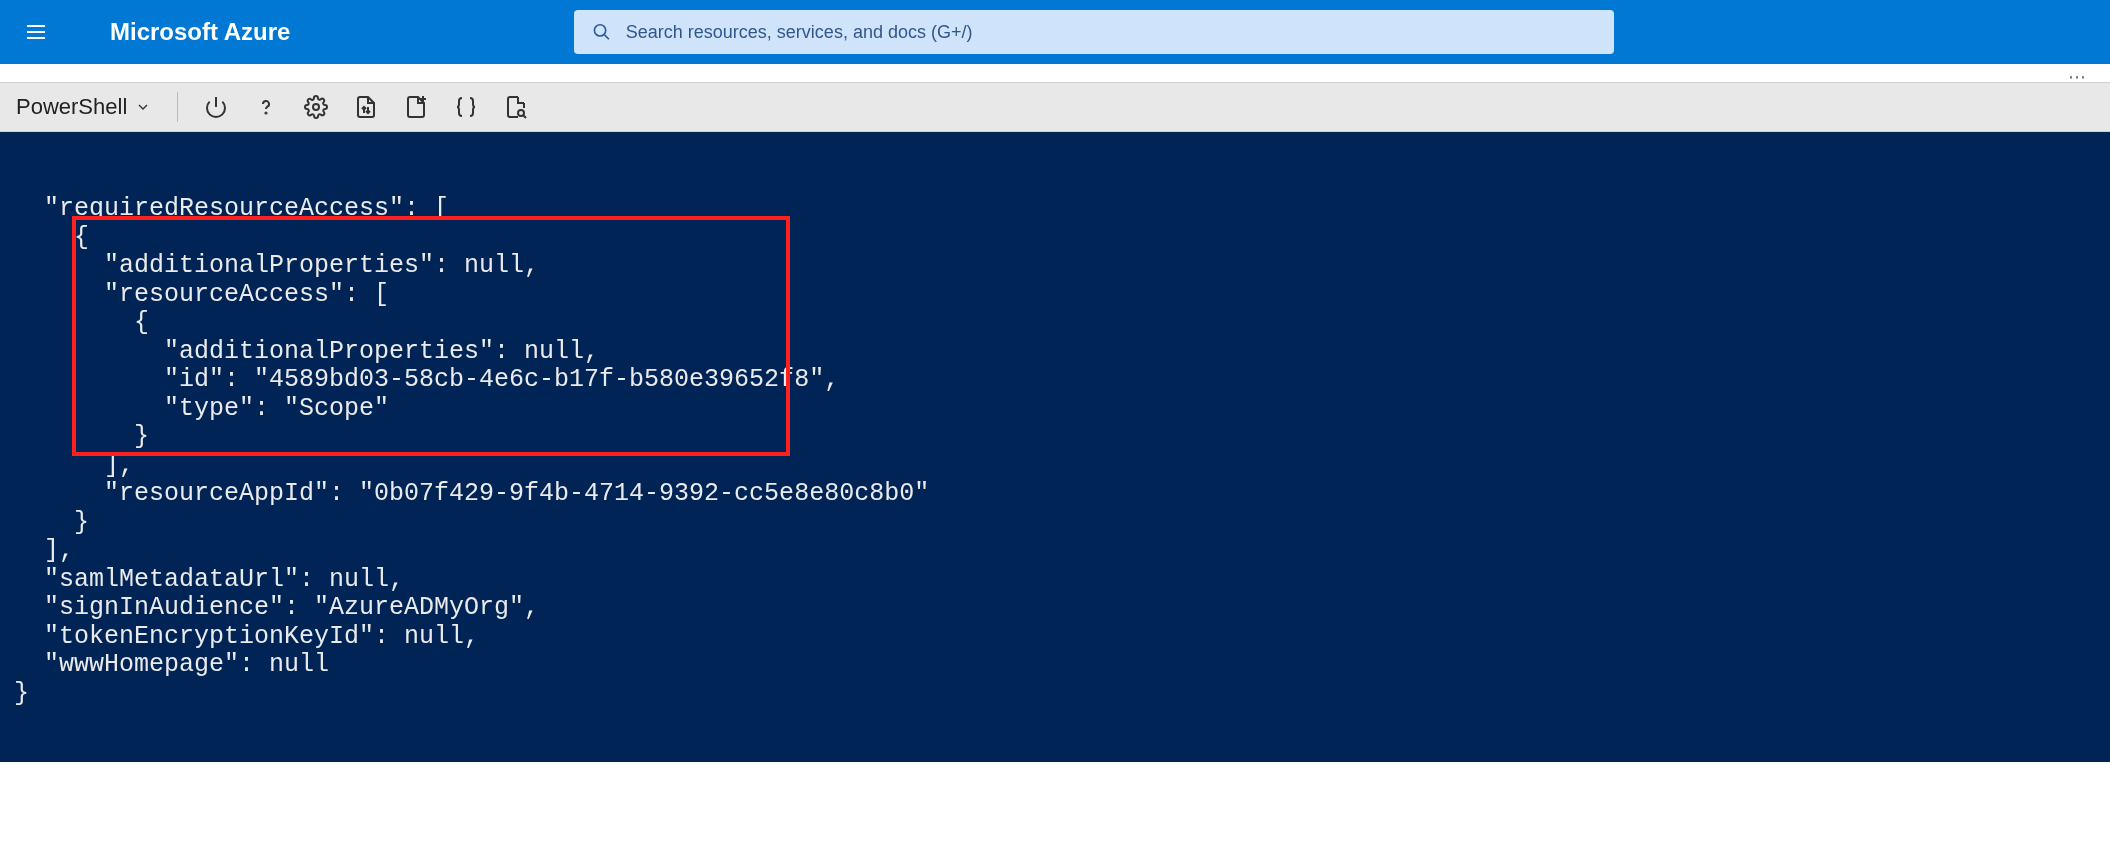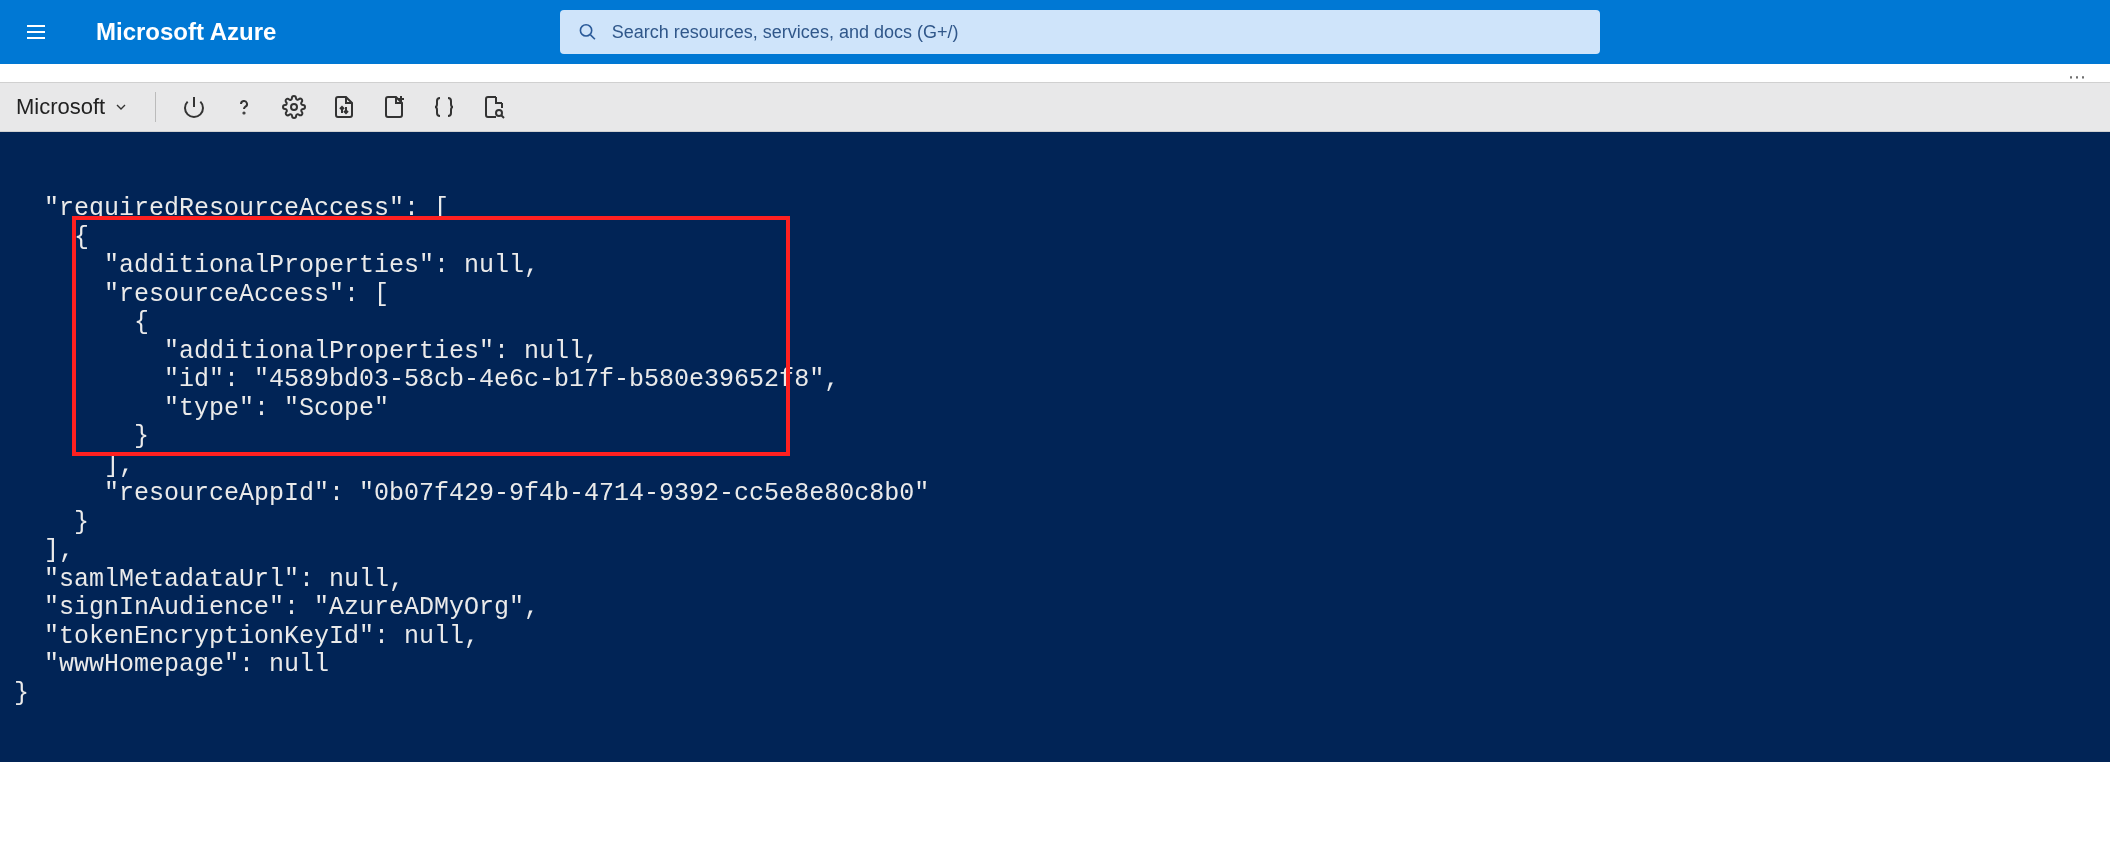--- a/index.html
+++ b/index.html
@@ -19,21 +19,21 @@
     .hamburger {
       width: 48px; height: 48px;
       display: flex; align-items: center; justify-content: center;
       cursor: pointer;
     }
     .hamburger svg { width: 24px; height: 24px; }
     .brand {
       color: #fff;
       font-size: 24px;
       font-weight: 600;
-      margin-left: 12px;
+      margin-left: 26px;
     }
     .searchbox {
       margin-left: 260px;
       background: #cfe4fa;
       border-radius: 4px;
       height: 44px;
       width: 1040px;
       display: flex;
       align-items: center;
       padding: 0 18px;
@@ -121,21 +121,21 @@
         <line x1="21" y1="21" x2="15.5" y2="15.5"></line>
     </svg>
     <input type="text" placeholder="Search resources, services, and docs (G+/)" style="">
   </div>
 </div>
 
 <div class="moredots">⋯</div>
 
 <div class="toolbar">
   <div class="shell-select">
-    <span>Microsoft</span>
+    <span>PowerShell</span>
     <svg width="16" height="16" viewBox="0 0 24 24" fill="none" stroke="#333" stroke-width="2">
         <polyline points="6 9 12 15 18 9"></polyline>
       </svg>
   </div>
   <div class="toolbar-divider"></div>
   <div class="tool-icon">
     <svg viewBox="0 0 24 24" fill="none" stroke="#333" stroke-width="2">
         <path d="M18.36 6.64a9 9 0 1 1-12.73 0"></path>
         <line x1="12" y1="2" x2="12" y2="12"></line>
       </svg>

